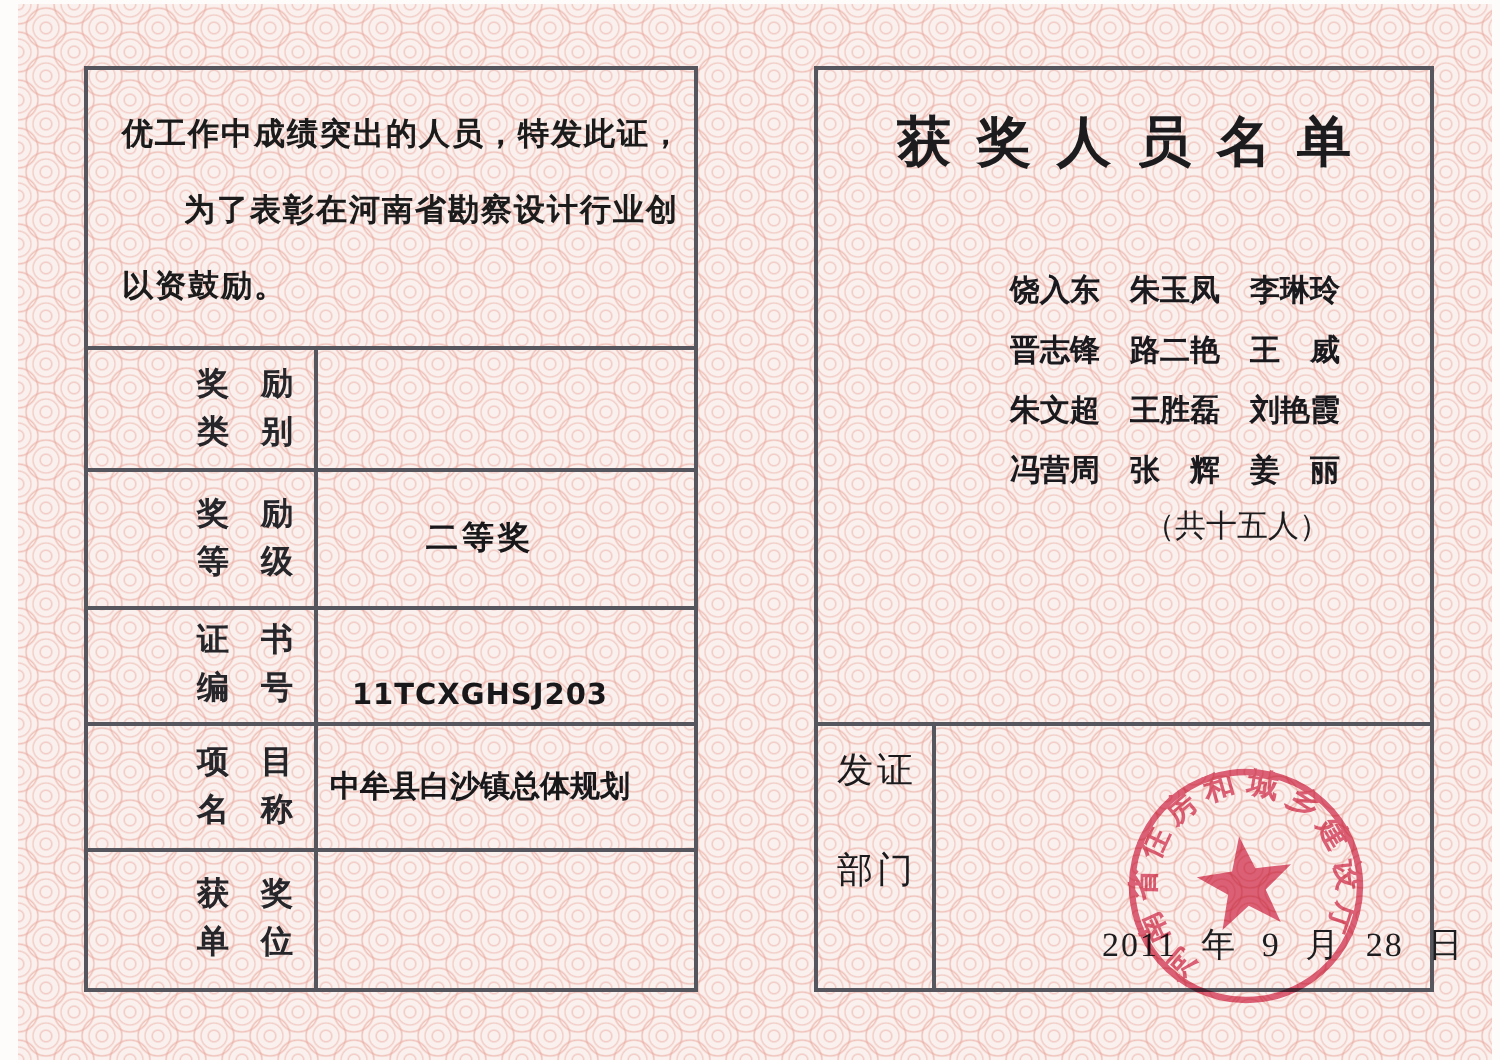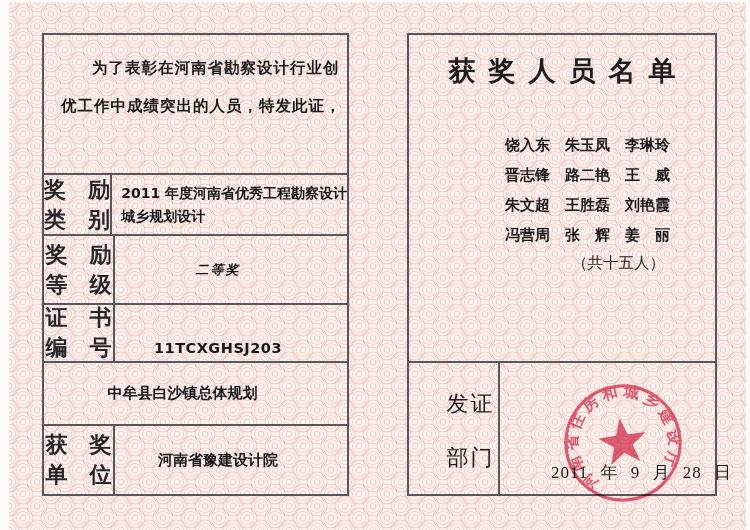--- a/index.html
+++ b/index.html
@@ -34,78 +34,75 @@
 
   
   .intro { height:138px; padding:14px 17px 0 17px; }
   .intro-line { font-size:15.5px; line-height:38px; letter-spacing:1px; font-weight:700; color:#1b1b1b; white-space:nowrap; }
   .intro-line.first { text-indent:31px; }
 
   .lrow { display:flex; border-top:2px solid #55565e; }
   .lbl {
     width:71px; border-right:2px solid #55565e;
     display:flex; flex-direction:column; justify-content:center; align-items:center;
-    gap:8px; font-size:22px; color:#26262a; font-weight:600;
+    gap:8px; font-size:16px; color:#26262a; font-weight:600;margin-left:44px;
   }
   .lbl div { line-height:1; white-space:pre; }
   .val {
     flex:1; display:flex; flex-direction:column; justify-content:center;
     font-family:"DejaVu Sans","Liberation Sans",sans-serif; font-weight:700; color:#18181b;
   }
   .val.center { align-items:center; padding-right:26px; }
   .val.left   { padding-left:9px; }
   .v14 { font-size:14px; line-height:23px; white-space:nowrap; }
   .v15 { font-size:15px; }
-  .v16 { font-size:13px; letter-spacing:2px;font-style:italic; }
+  .v16 { font-size:16px; letter-spacing:2px; }
   .vnum { font-size:14.5px; letter-spacing:.5px;margin-top:30px; }
 
   
   .title-box { height:72px; display:flex; align-items:center; justify-content:center; }
   .title-box span { font-size:27px; font-weight:600; color:#1c1c1e; letter-spacing:13px; margin-right:-13px; }
 
   .names-area { flex:1; padding-top:18px; }
   .name-row { display:flex; padding-left:96px; height:30px; align-items:flex-end; }
   .name-row span { width:60px; font-family:"DejaVu Sans","Liberation Sans",sans-serif; font-weight:700; font-size:15px; color:#1a1a1e; white-space:pre; }
   .count-note { margin:8px 0 0 76px; width:180px; text-align:right; font-size:15.5px; color:#1d1d1f; }
 
   .issuer-row { height:133px; border-top:2px solid #55565e; display:flex; }
   .issuer-cell {
     width:59px; border-right:2px solid #55565e;
     display:flex; flex-direction:column; align-items:center;
-    padding-top:28px; gap:28px; font-size:22px; color:#1b1b1d; letter-spacing:2px; text-indent:2px;margin-left:32px;
+    padding-top:12px; gap:28px; font-size:18px; color:#1b1b1d; letter-spacing:2px; text-indent:2px;
   }
   .issuer-cell div { line-height:1.2; }
   .seal-cell { flex:1; position:relative; }
 
   .date-line { position:absolute; left:551px; top:461px; z-index:2;
     font-size:17px; color:#1d1d1f; word-spacing:7px; letter-spacing:1px; white-space:nowrap; }
 
   .seal-svg { position:absolute; left:560px; top:380px; width:126px; height:126px; z-index:3;
     mix-blend-mode:multiply; opacity:.9; transform:rotate(-8deg); }
 </style>
 </head>
 <body>
 
 <div class="stage">
   <div class="paper"></div>
 
   <div class="panel left-panel">
     <div class="intro">
+      <div class="intro-line">优工作中成绩突出的人员，特发此证，</div>
       <div class="intro-line first">为了表彰在河南省勘察设计行业创</div>
-      <div class="intro-line">优工作中成绩突出的人员，特发此证，</div>
+      <div class="intro-line">以资鼓励。</div>
     </div>
 
     <div class="lrow" style="height:61px">
       <div class="lbl">
         <div>奖　励</div>
         <div>类　别</div>
-      </div>
-      <div class="val left">
-        <div class="v14">2011 年度河南省优秀工程勘察设计</div>
-        <div class="v14">城乡规划设计</div>
       </div>
     </div>
 
     <div class="lrow" style="height:69px">
       <div class="lbl">
         <div>奖　励</div>
         <div>等　级</div>
       </div>
       <div class="val center">
         <div class="v16">二等奖</div>
@@ -116,32 +113,33 @@
       <div class="lbl">
         <div>证　书</div>
         <div>编　号</div>
       </div>
       <div class="val center">
         <div class="vnum">11TCXGHSJ203</div>
       </div>
     </div>
 
     <div class="lrow" style="height:63px">
+      <div class="lbl">
+        <div>项　目</div>
+        <div>名　称</div>
+      </div>
       <div class="val center">
         <div class="v15">中牟县白沙镇总体规划</div>
       </div>
     </div>
 
     <div class="lrow" style="flex:1">
       <div class="lbl">
         <div>获　奖</div>
         <div>单　位</div>
-      </div>
-      <div class="val center">
-        <div class="v15">河南省豫建设计院</div>
       </div>
     </div>
   </div>
 
   <div class="panel right-panel">
     <div class="title-box">
       <span>获奖人员名单</span>
     </div>
 
     <div class="names-area">

